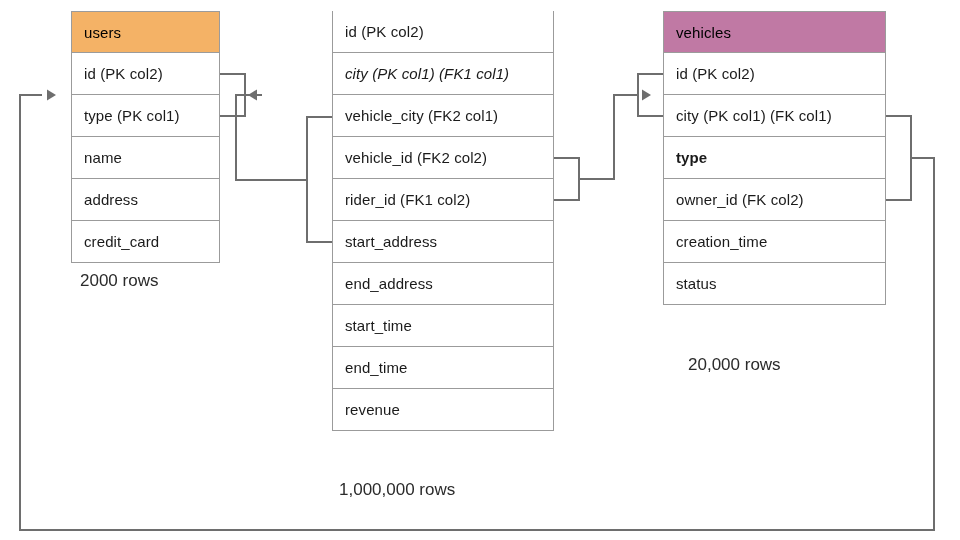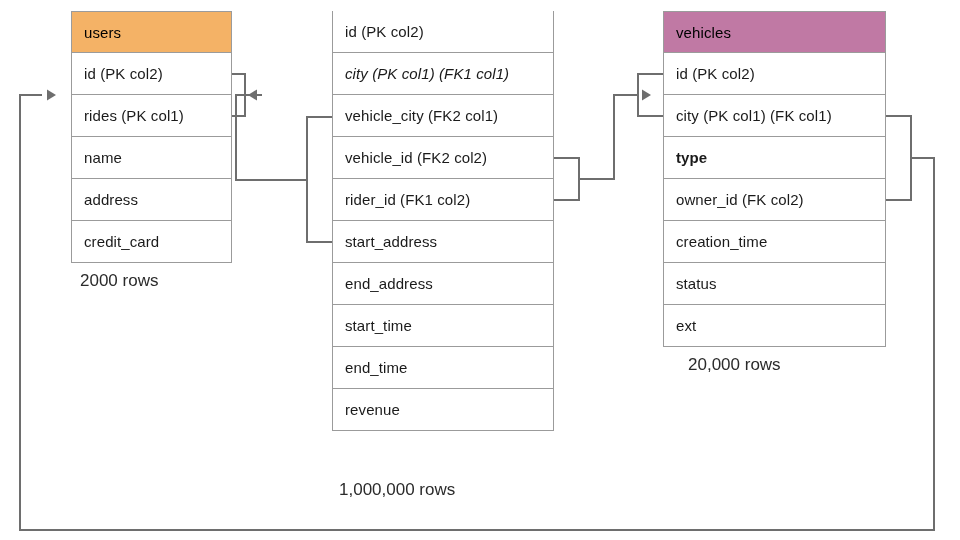--- a/index.html
+++ b/index.html
@@ -74,24 +74,24 @@
         <path d="M 554 158 L 579 158 L 579 200 L 554 200 M 579 179 L 614 179 L 614 95 L 637 95 M 663 74 L 638 74 L 638 116 L 663 116" fill="none" stroke="#6e6e6e" stroke-width="2" stroke-linejoin="miter" stroke-linecap="butt"></path>
         <polygon points="651,95 642,89.5 642,100.5" fill="#6e6e6e"></polygon>
       </g>
       <g>
         <path d="M 886 116 L 911 116 L 911 200 L 886 200 M 911 158 L 934 158 L 934 530 L 20 530 L 20 95 L 42 95" fill="none" stroke="#6e6e6e" stroke-width="2" stroke-linejoin="miter" stroke-linecap="butt"></path>
         <polygon points="56,95 47,89.5 47,100.5" fill="#6e6e6e"></polygon>
       </g>
     </svg>
 
   <div id="tables-layer">
-      <div class="entity" style="left: 71px; top: 11px; width: 161px;">
+      <div class="entity" style="left: 71px; top: 11px; width: 149px;">
         <div class="entity-header" style="background: rgb(244, 178, 102); border-color: rgb(155, 155, 155);">users</div>
         <div class="entity-field" style="border-top: none; border-right-color: rgb(155, 155, 155); border-bottom-color: rgb(155, 155, 155); border-left-color: rgb(155, 155, 155);">id (PK col2)</div>
-        <div class="entity-field" style="border-top: none; border-right-color: rgb(155, 155, 155); border-bottom-color: rgb(155, 155, 155); border-left-color: rgb(155, 155, 155);">rides (PK col1)</div>
+        <div class="entity-field" style="border-top: none; border-right-color: rgb(155, 155, 155); border-bottom-color: rgb(155, 155, 155); border-left-color: rgb(155, 155, 155);">type (PK col1)</div>
         <div class="entity-field" style="border-top: none; border-right-color: rgb(155, 155, 155); border-bottom-color: rgb(155, 155, 155); border-left-color: rgb(155, 155, 155);">name</div>
         <div class="entity-field" style="border-top: none; border-right-color: rgb(155, 155, 155); border-bottom-color: rgb(155, 155, 155); border-left-color: rgb(155, 155, 155);">address</div>
         <div class="entity-field" style="border-top: none; border-right-color: rgb(155, 155, 155); border-bottom-color: rgb(155, 155, 155); border-left-color: rgb(155, 155, 155);">credit_card</div>
       </div>
       <div class="rowcount" style="left: 80px; top: 271px;">2000 rows</div>
       <div class="entity" style="left: 332px; top: 11px; width: 222px;">
         <div class="entity-field" style="border-top: none; border-right-color: rgb(155, 155, 155); border-bottom-color: rgb(155, 155, 155); border-left-color: rgb(155, 155, 155);">id (PK col2)</div>
         <div class="entity-field" style="border-top: none; border-right-color: rgb(155, 155, 155); border-bottom-color: rgb(155, 155, 155); border-left-color: rgb(155, 155, 155); font-style: italic;">city (PK col1) (FK1 col1)</div>
         <div class="entity-field" style="border-top: none; border-right-color: rgb(155, 155, 155); border-bottom-color: rgb(155, 155, 155); border-left-color: rgb(155, 155, 155);">vehicle_city (FK2 col1)</div>
         <div class="entity-field" style="border-top: none; border-right-color: rgb(155, 155, 155); border-bottom-color: rgb(155, 155, 155); border-left-color: rgb(155, 155, 155);">vehicle_id (FK2 col2)</div>
@@ -104,18 +104,17 @@
       </div>
       <div class="rowcount" style="left: 339px; top: 480px;">1,000,000 rows</div>
       <div class="entity" style="left: 663px; top: 11px; width: 223px;">
         <div class="entity-header" style="background: rgb(192, 121, 164); border-color: rgb(155, 155, 155);">vehicles</div>
         <div class="entity-field" style="border-top: none; border-right-color: rgb(155, 155, 155); border-bottom-color: rgb(155, 155, 155); border-left-color: rgb(155, 155, 155);">id (PK col2)</div>
         <div class="entity-field" style="border-top: none; border-right-color: rgb(155, 155, 155); border-bottom-color: rgb(155, 155, 155); border-left-color: rgb(155, 155, 155);">city (PK col1) (FK col1)</div>
         <div class="entity-field" style="border-top: none; border-right-color: rgb(155, 155, 155); border-bottom-color: rgb(155, 155, 155); border-left-color: rgb(155, 155, 155); font-weight: bold;">type</div>
         <div class="entity-field" style="border-top: none; border-right-color: rgb(155, 155, 155); border-bottom-color: rgb(155, 155, 155); border-left-color: rgb(155, 155, 155);">owner_id (FK col2)</div>
         <div class="entity-field" style="border-top: none; border-right-color: rgb(155, 155, 155); border-bottom-color: rgb(155, 155, 155); border-left-color: rgb(155, 155, 155);">creation_time</div>
         <div class="entity-field" style="border-top: none; border-right-color: rgb(155, 155, 155); border-bottom-color: rgb(155, 155, 155); border-left-color: rgb(155, 155, 155);">status</div>
-        <div class="entity-field" style="border-top: none; border-right-color: rgb(155, 155, 155); border-bottom-color: rgb(155, 155, 155); border-left-color: rgb(155, 155, 155);">ext</div>
       </div>
       <div class="rowcount" style="left: 688px; top: 355px;">20,000 rows</div>
     </div>
 
 </div>
 
 </body></html>

